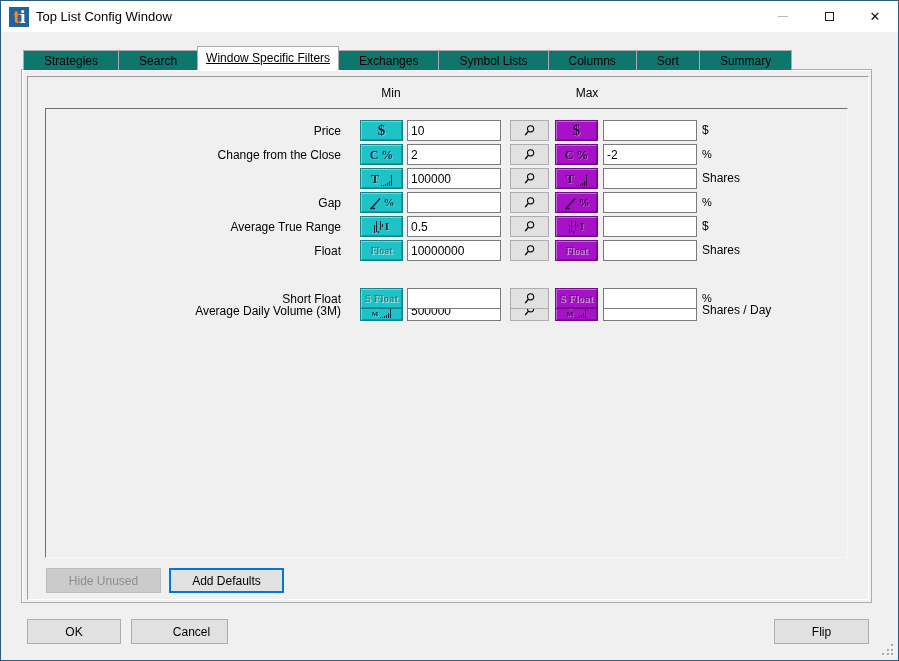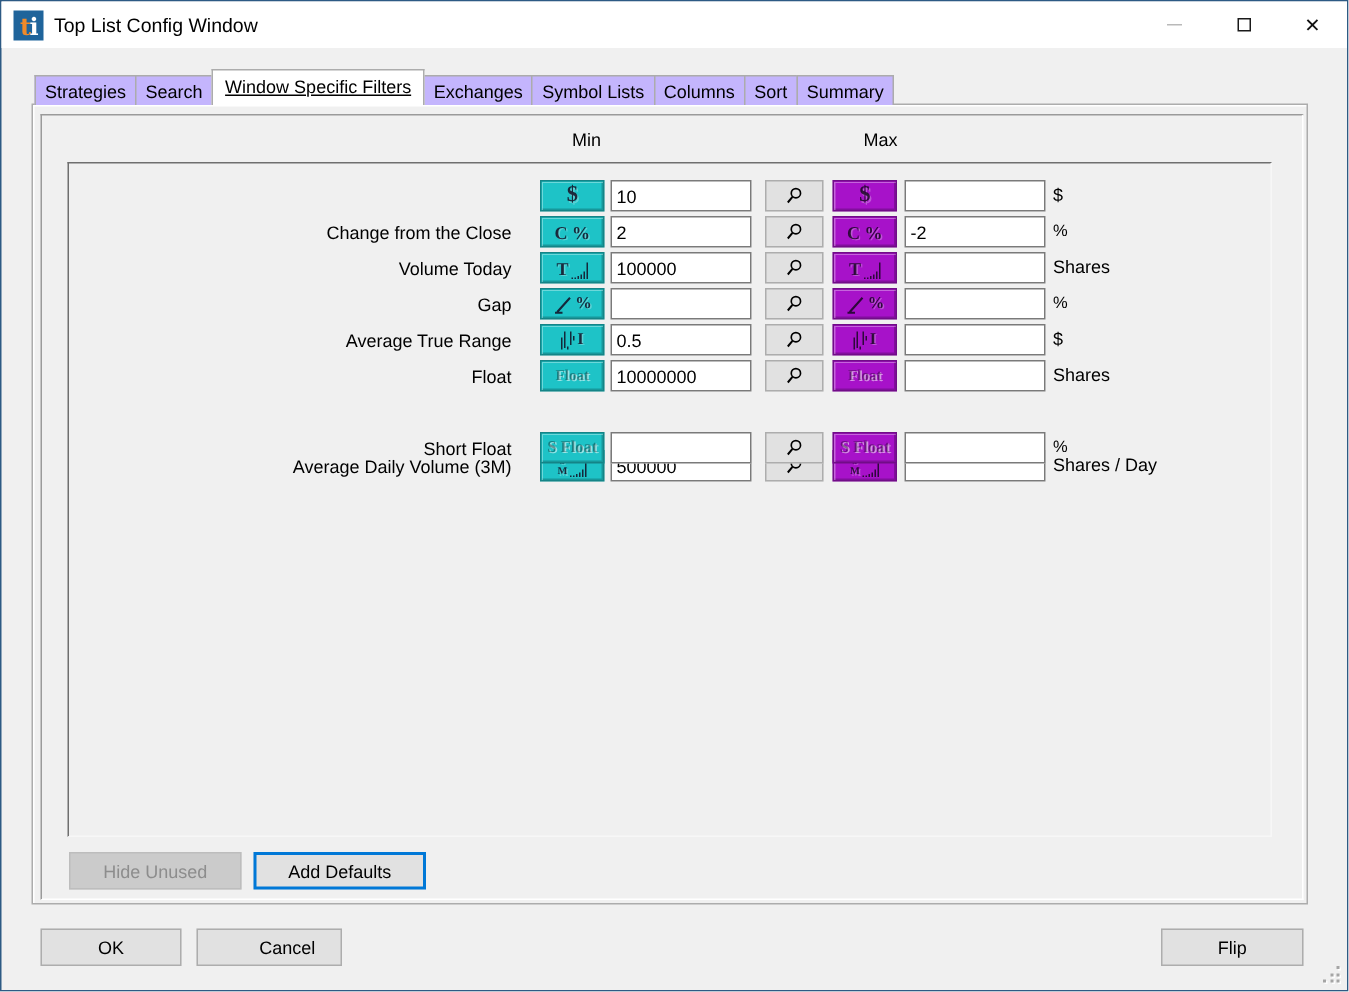--- a/index.html
+++ b/index.html
@@ -19,21 +19,21 @@
   .app-icon .t{color:#f08a2a;}
   .app-icon .i{color:#ffffff;}
   .win-title{font-size:13px;}
   .cap-btns{margin-left:auto;display:flex;height:31px;}
   .cap-btn{width:46px;height:31px;display:flex;align-items:center;justify-content:center;}
   .glyph-min{width:10px;height:1px;background:#b9b9b9;}
   .glyph-max{width:9px;height:9px;border:1px solid #1a1a1a;box-sizing:border-box;background:transparent;}
   .glyph-close{font-size:13px;color:#111;line-height:13px;}
   
   .tabstrip{position:absolute;left:22px;top:45px;height:24px;display:flex;align-items:flex-end;z-index:3;}
-  .tab{height:20px;line-height:20px;box-sizing:border-box;padding:0 6px;background:#c4b5fd;
+  .tab{height:20px;line-height:20px;box-sizing:border-box;padding:0 20px;background:#0f766e;
     border:1px solid #acacac;border-bottom:none;margin-right:-1px;white-space:nowrap;}
   .tab.active{height:24px;line-height:22px;padding:0 8px;background:#ffffff;position:relative;z-index:4;text-decoration:underline;}
   .tabpage{position:absolute;left:20px;top:68px;width:851px;height:534px;background:#f0f0f0;
     border:1px solid #acacac;box-shadow:inset 1px 1px 0 #ffffff;box-sizing:border-box;z-index:1;}
   
   .filters-panel{position:absolute;left:26px;top:75px;width:842px;height:524px;background:#f0f0f0;
     border:1px solid;border-color:#9a9a9a #ffffff #ffffff #9a9a9a;box-sizing:border-box;z-index:2;}
   .col-header{position:absolute;top:85px;width:60px;text-align:center;z-index:3;}
   .hdr-min{left:360px;}
   .hdr-max{left:556px;}
@@ -122,20 +122,21 @@
     </div>
 
   <div class="tabpage"></div>
 
   <div class="filters-panel"></div>
   <div class="col-header hdr-min">Min</div>
   <div class="col-header hdr-max">Max</div>
 
   <div class="filters-group">
       <div class="frow" style="top: 11px;">
+        <div class="flabel">Price</div>
         <div class="fbtn min">
           <span style="display: flex; align-items: center; gap: 2px;">
             <span class="g g-dollar">$</span>
           </span>
         </div>
         <input class="fin min" type="text" value="10" style="">
         <div class="mag">
           <span style="display: flex;">
             <svg width="13" height="13">
               <circle cx="7.6" cy="4.8" r="3.1" fill="none" stroke="#000" stroke-width="1.1"></circle>
@@ -169,21 +170,20 @@
         </div>
         <div class="fbtn max">
           <span style="display: flex; align-items: center; gap: 2px;">
             <span class="g g-cpct">C %</span>
           </span>
         </div>
         <input class="fin max" type="text" value="-2" style="">
         <div class="funit small">%</div>
       </div>
       <div class="frow" style="top: 59px;">
-        <div class="flabel">Volume Today</div>
         <div class="fbtn min">
           <span style="display: flex; align-items: center; gap: 2px;">
             <span class="g g-T">T</span>
             <span class="bars">
               <i style="height: 1px;"></i>
               <i style="height: 1px;"></i>
               <i style="height: 2px;"></i>
               <i style="height: 3px;"></i>
               <i style="height: 5px;"></i>
               <i style="height: 11px;"></i>

